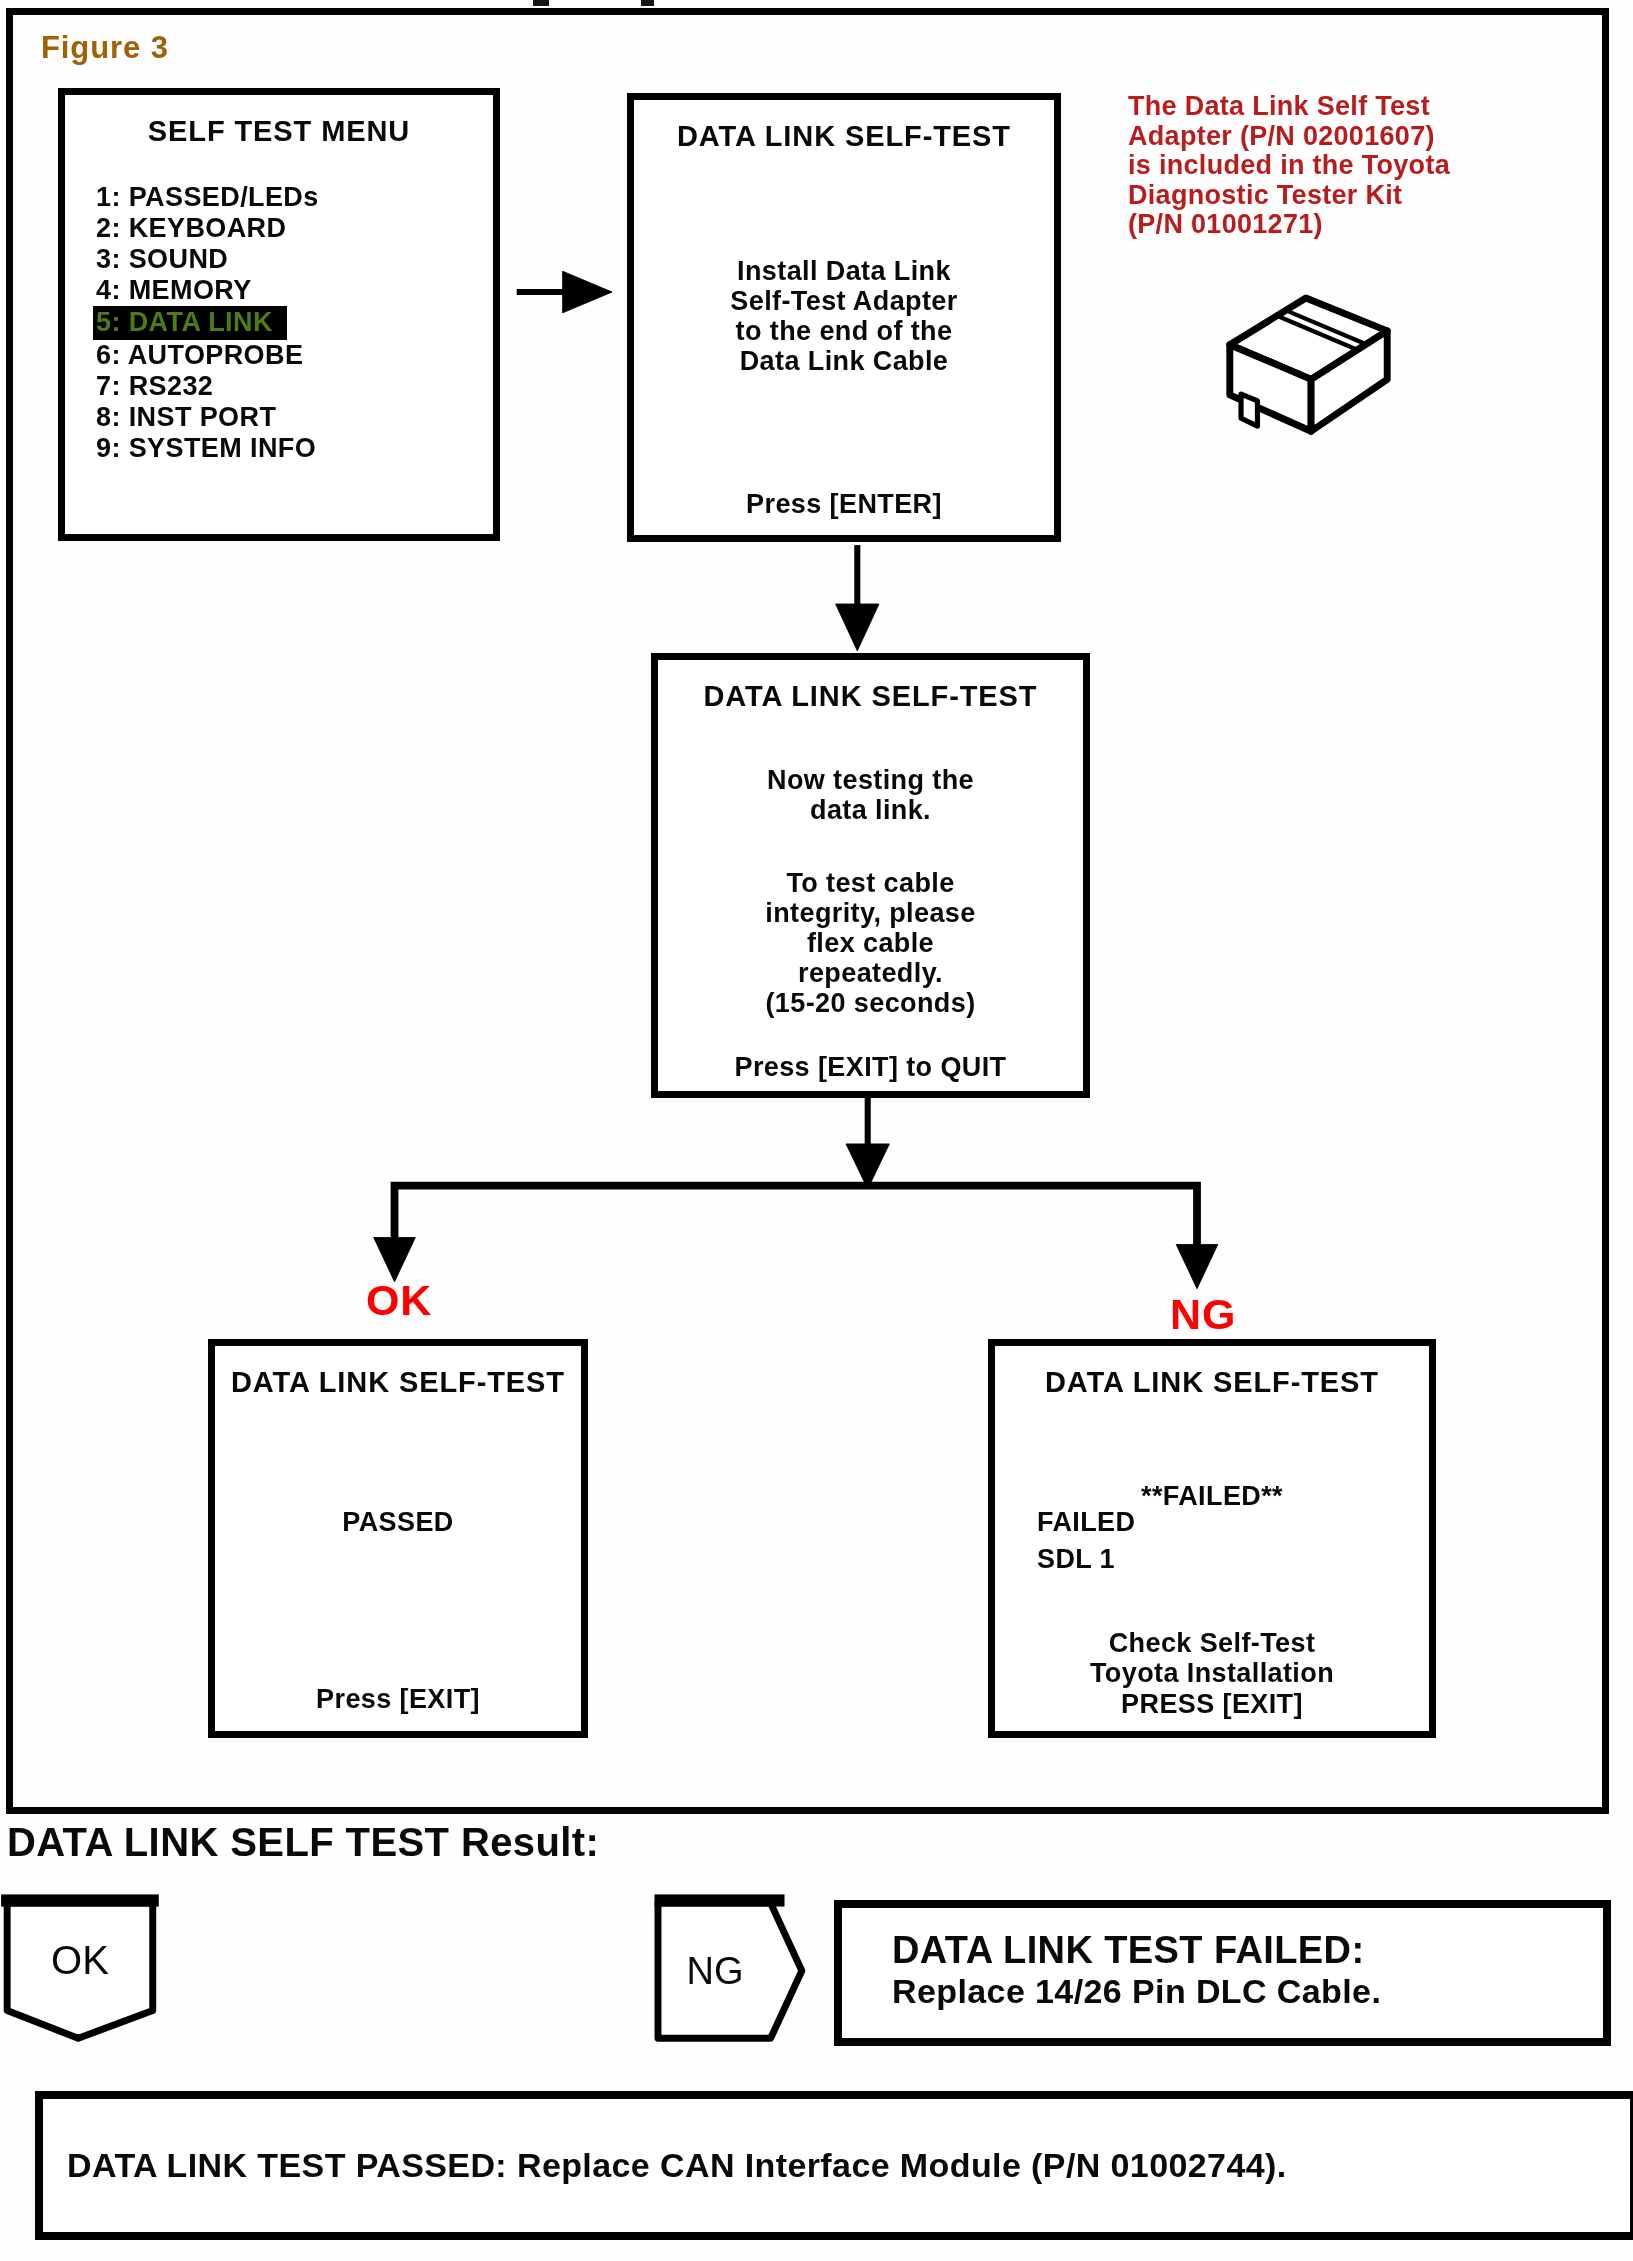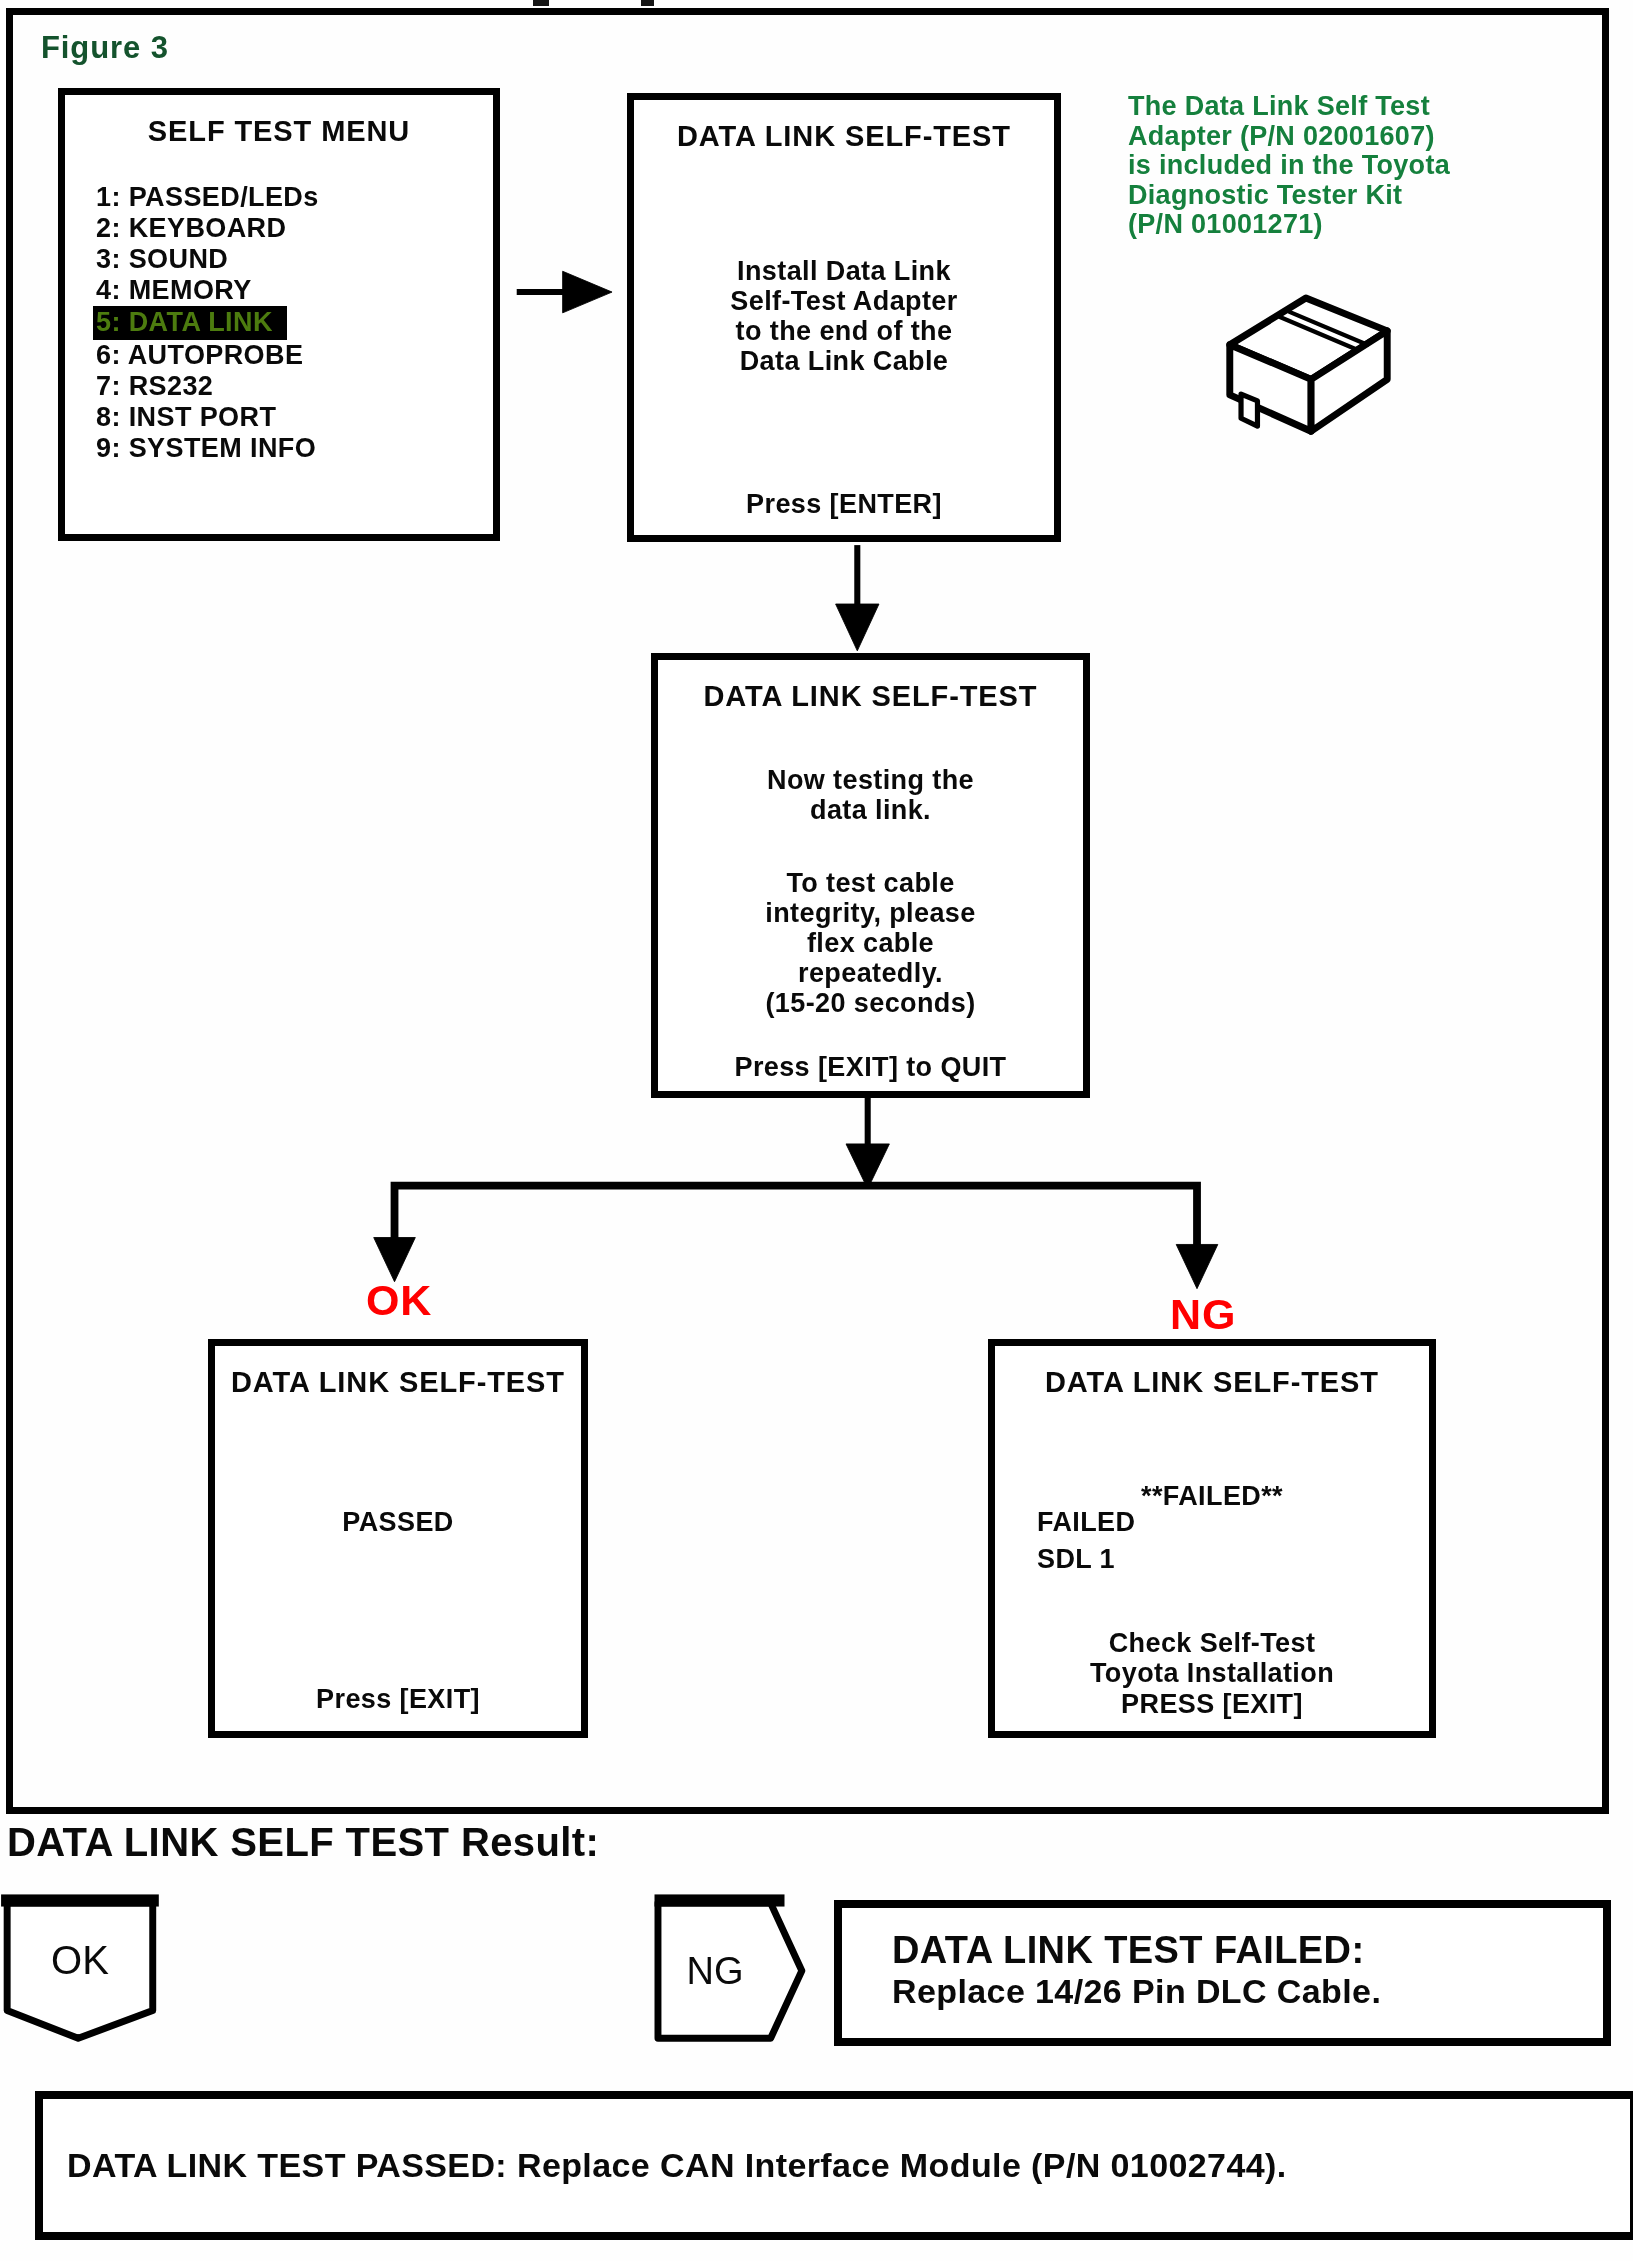--- a/index.html
+++ b/index.html
@@ -6,21 +6,21 @@
   .canvas {
     position:relative; width:1634px; height:2261px; background:#fefefe;
     font-family:"Liberation Sans", sans-serif; color:#0a0a0a; overflow:hidden;
   }
   .artifact { position:absolute; background:#161616; }
   .figure-border {
     position:absolute; left:6px; top:7.8px; width:1603px; height:1806px;
     border:7.8px solid #000; box-sizing:border-box;
   }
   .figure-label {
-    position:absolute; left:41px; top:29.5px; color:#14532d;
+    position:absolute; left:41px; top:29.5px; color:#a16207;
     font-size:31px; font-weight:bold; letter-spacing:0.9px;
   }
   .screen-box {
     position:absolute; border:7px solid #000; box-sizing:border-box;
     background:#fff; text-align:center;
   }
   .screen-box .box-title {
     position:absolute; left:0; right:0; top:20px;
     font-weight:bold; font-size:29px; letter-spacing:0.9px;
   }
@@ -31,21 +31,21 @@
     font-weight:bold; font-size:27px; line-height:31px; letter-spacing:0.4px;
   }
   .menu-item .hl {
     display:inline-block; background:#000; color:#4d7c0f;
     padding:0.9px 14px 2.6px 3.5px; margin-left:-3.5px;
   }
   .install-box { left:627px; top:93px; width:434px; height:449px; }
   .install-lines { position:absolute; left:0; right:0; top:132px; }
   .box-action { position:absolute; left:0; right:0; bottom:15.6px; }
   .red-note {
-    position:absolute; left:1128px; top:92px; text-align:left; color:#15803d;
+    position:absolute; left:1128px; top:92px; text-align:left; color:#b91c1c;
     font-weight:bold; font-size:27px; line-height:29.5px; letter-spacing:0.3px;
   }
   .adapter-svg { position:absolute; left:1200px; top:279px; width:217px; height:173px; }
   .testing-box { left:651px; top:653px; width:439px; height:445px; }
   .testing-para1 { position:absolute; left:0; right:0; top:81px; }
   .testing-para2 { position:absolute; left:0; right:0; top:184px; }
   .testing-box .box-action { bottom:8.7px; }
   .connectors { position:absolute; left:0; top:0; width:1634px; height:2261px; pointer-events:none; }
   .branch-label {
     position:absolute; color:#ff0000; font-weight:bold; font-size:43px; letter-spacing:0.9px;

